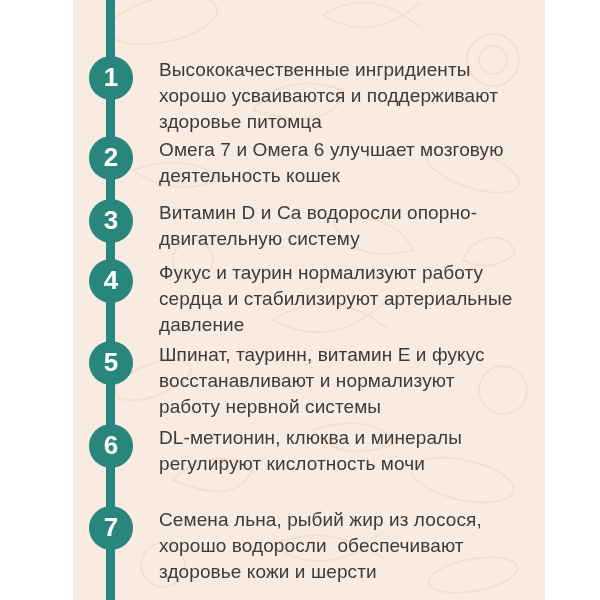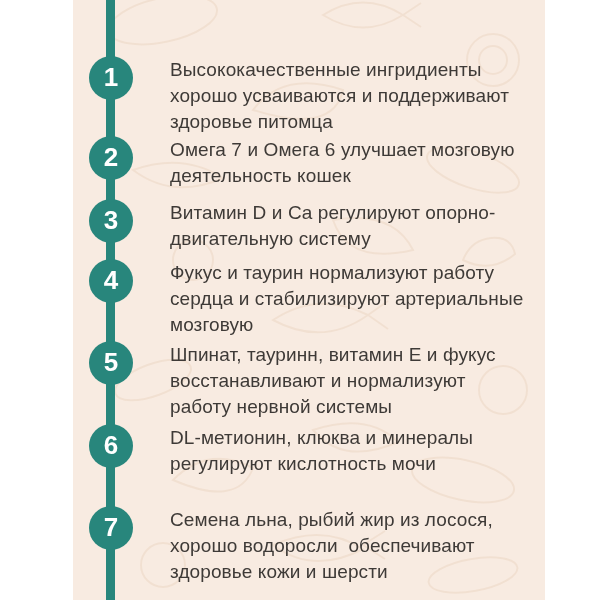--- a/index.html
+++ b/index.html
@@ -17,21 +17,21 @@
   .pattern{position:absolute;left:0;top:0;width:472px;height:600px;opacity:.6;}
   .timeline-line{position:absolute;left:33px;top:0;width:9px;height:600px;
     background:var(--accent);}
   .item{position:absolute;left:0;width:472px;}
   .badge{position:absolute;left:16px;top:-1px;width:44px;height:44px;border-radius:50%;
     background:var(--accent);display:flex;align-items:center;justify-content:center;}
   .badge span{color:#ffffff;font-size:26px;font-weight:bold;line-height:1;
     transform:translateY(-1px);}
   .step-text{position:absolute;left:86px;top:0;width:380px;
     color:var(--text);font-size:19px;line-height:26px;font-weight:400;
-    white-space:pre-wrap;letter-spacing:.1px;margin-left:11px;}
+    white-space:pre-wrap;letter-spacing:.1px;}
 </style>
 </head>
 <body>
 
 <div class="canvas">
   <div class="poster">
 
     <svg class="pattern" viewBox="0 0 472 600" xmlns="http://www.w3.org/2000/svg" fill="none" stroke="#eed9c8" stroke-width="2">
       <ellipse cx="90" cy="20" rx="55" ry="22" transform="rotate(-12 90 20)"></ellipse>
       <path d="M250 15 q40 -25 80 0 q-40 25 -80 0 Z"></path>
@@ -73,31 +73,31 @@
         <span>2</span>
       </div>
       <div class="step-text">Омега 7 и Омега 6 улучшает мозговую
 деятельность кошек</div>
     </div>
 
     <div class="item" style="top:200px">
       <div class="badge">
         <span>3</span>
       </div>
-      <div class="step-text">Витамин D и Ca регулируют опорно-
+      <div class="step-text">Витамин D и Ca водоросли опорно-
 двигательную систему</div>
     </div>
 
     <div class="item" style="top:260px">
       <div class="badge">
         <span>4</span>
       </div>
       <div class="step-text">Фукус и таурин нормализуют работу
 сердца и стабилизируют артериальные
-мозговую</div>
+давление</div>
     </div>
 
     <div class="item" style="top:342px">
       <div class="badge">
         <span>5</span>
       </div>
       <div class="step-text">Шпинат, тауринн, витамин Е и фукус
 восстанавливают и нормализуют
 работу нервной системы</div>
     </div>

